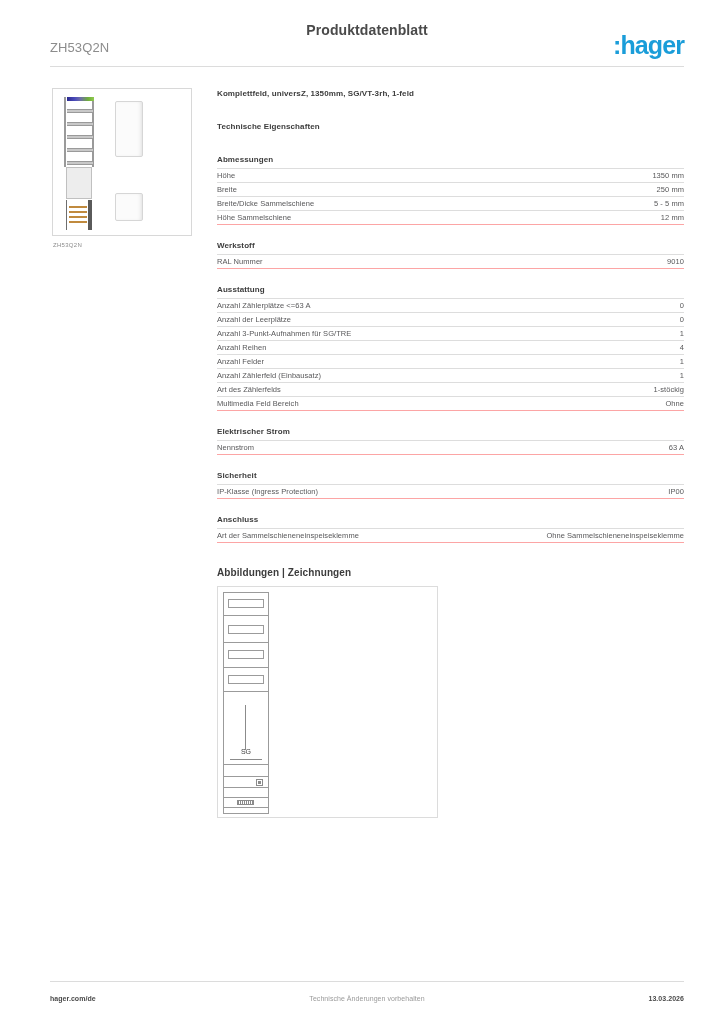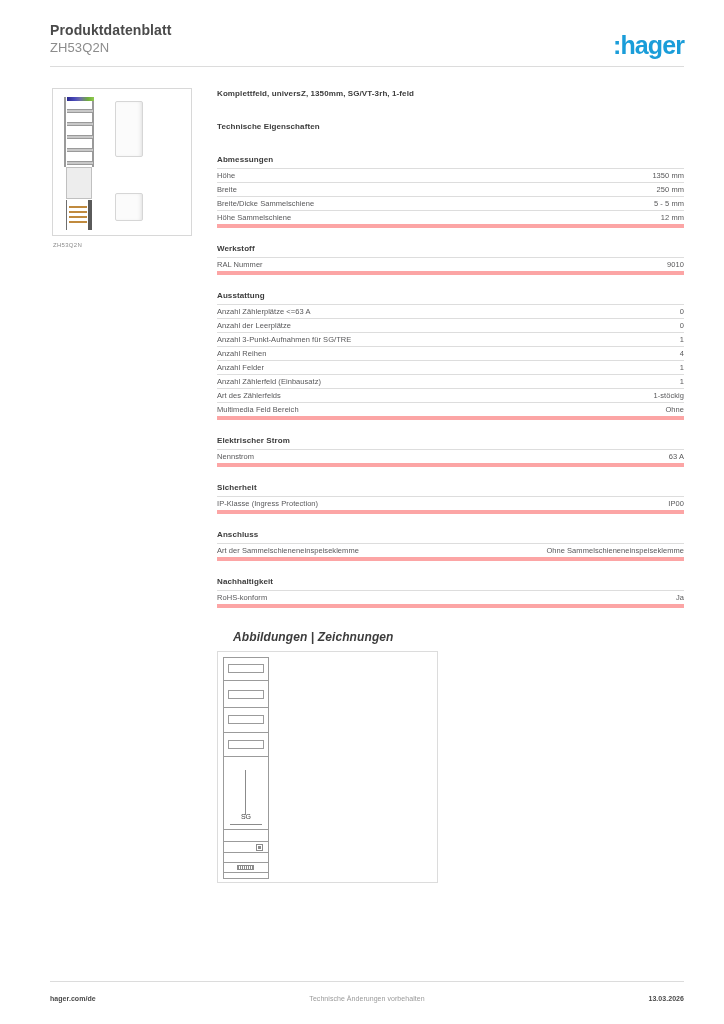--- a/index.html
+++ b/index.html
@@ -31,20 +31,21 @@
     top: 22px;
     width: 634px;
     height: 40px;
   }
   .header-title {
     font-size: 14px;
     font-weight: bold;
     color: #4a4a4a;
     line-height: 17px;
     letter-spacing: .1px;
+    text-align: center;
   }
   .header-subtitle {
     font-size: 13px;
     font-weight: normal;
     color: #8c8c8c;
     line-height: 17px;
     letter-spacing: .1px;
   }
   .logo {
     position: absolute;
@@ -221,31 +222,30 @@
     border-top: 1px solid #dddddd;
     font-size: 7.5px;
     color: #58585a;
     padding: 2px 0 2px 0;
     line-height: 9px;
     letter-spacing: .05px;
     vertical-align: middle;
   }
   table.spec td.k { text-align: left; width: 58%; margin-top: 48px; }
   table.spec td.v { text-align: right; width: 42%; }
-  table.spec tr:last-child td { border-bottom: 4px solid #fca5a5; }
+  table.spec tr:last-child td { border-bottom: 1px solid #fca5a5; }
 
   
   .draw-heading {
-    font-size: 12px;
+    font-size: 10px;
     font-weight: bold;
     color: #3c3c3c;
     letter-spacing: .1px;
-    margin: 24px 0 8px 16px;
+    margin: 24px 0 8px 0;
     line-height: 11px;
-    font-style: italic;
   }
   .draw-box {
     position: relative;
     width: 221px;
     height: 232px;
     border: 1px solid #dcdcdc;
     background: #fff;
     box-sizing: border-box;
   }
 
@@ -501,31 +501,20 @@
           <div class="group-title">Anschluss</div>
           <table class="spec">
             <tbody>
               <tr>
                 <td class="k">Art der Sammelschieneneinspeiseklemme</td>
                 <td class="v">Ohne Sammelschieneneinspeiseklemme</td>
               </tr>
             </tbody>
           </table>
         </div>
-        <div class="group">
-          <div class="group-title">Nachhaltigkeit</div>
-          <table class="spec">
-            <tbody>
-              <tr>
-                <td class="k">RoHS-konform</td>
-                <td class="v">Ja</td>
-              </tr>
-            </tbody>
-          </table>
-        </div>
       </div>
 
     <div class="draw-heading">Abbildungen | Zeichnungen</div>
 
     <div class="draw-box">
       <div class="cab">
 
         <div class="cab-sec" style="top:0px;   height:23px;"></div>
         <div class="cab-sec" style="top:23px;  height:27px;"></div>
         <div class="cab-sec" style="top:50px;  height:25px;"></div>

